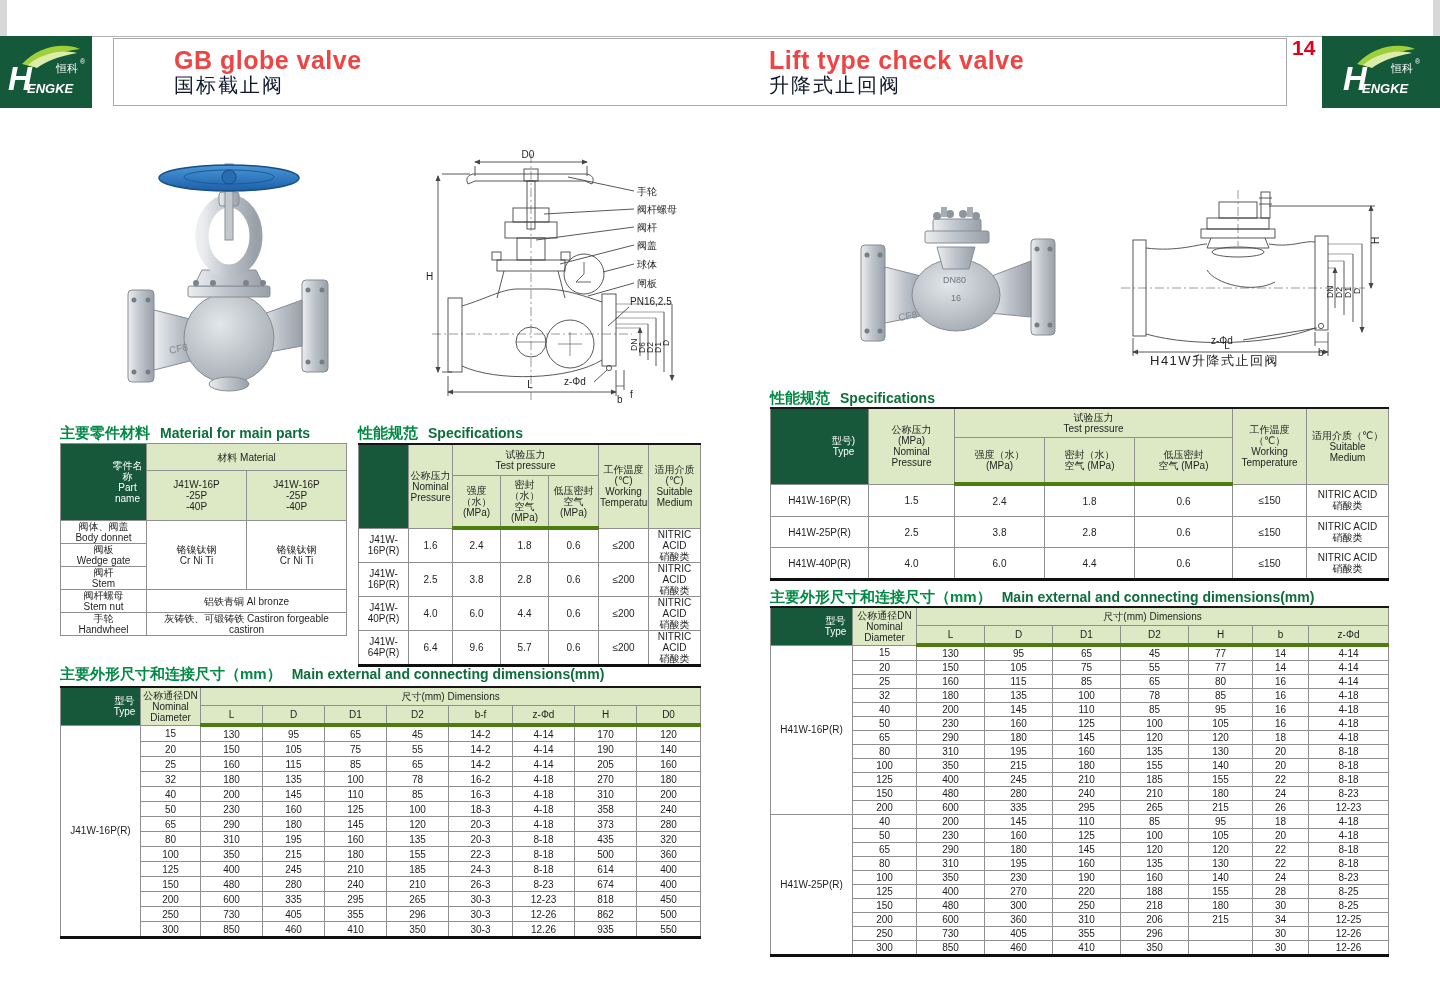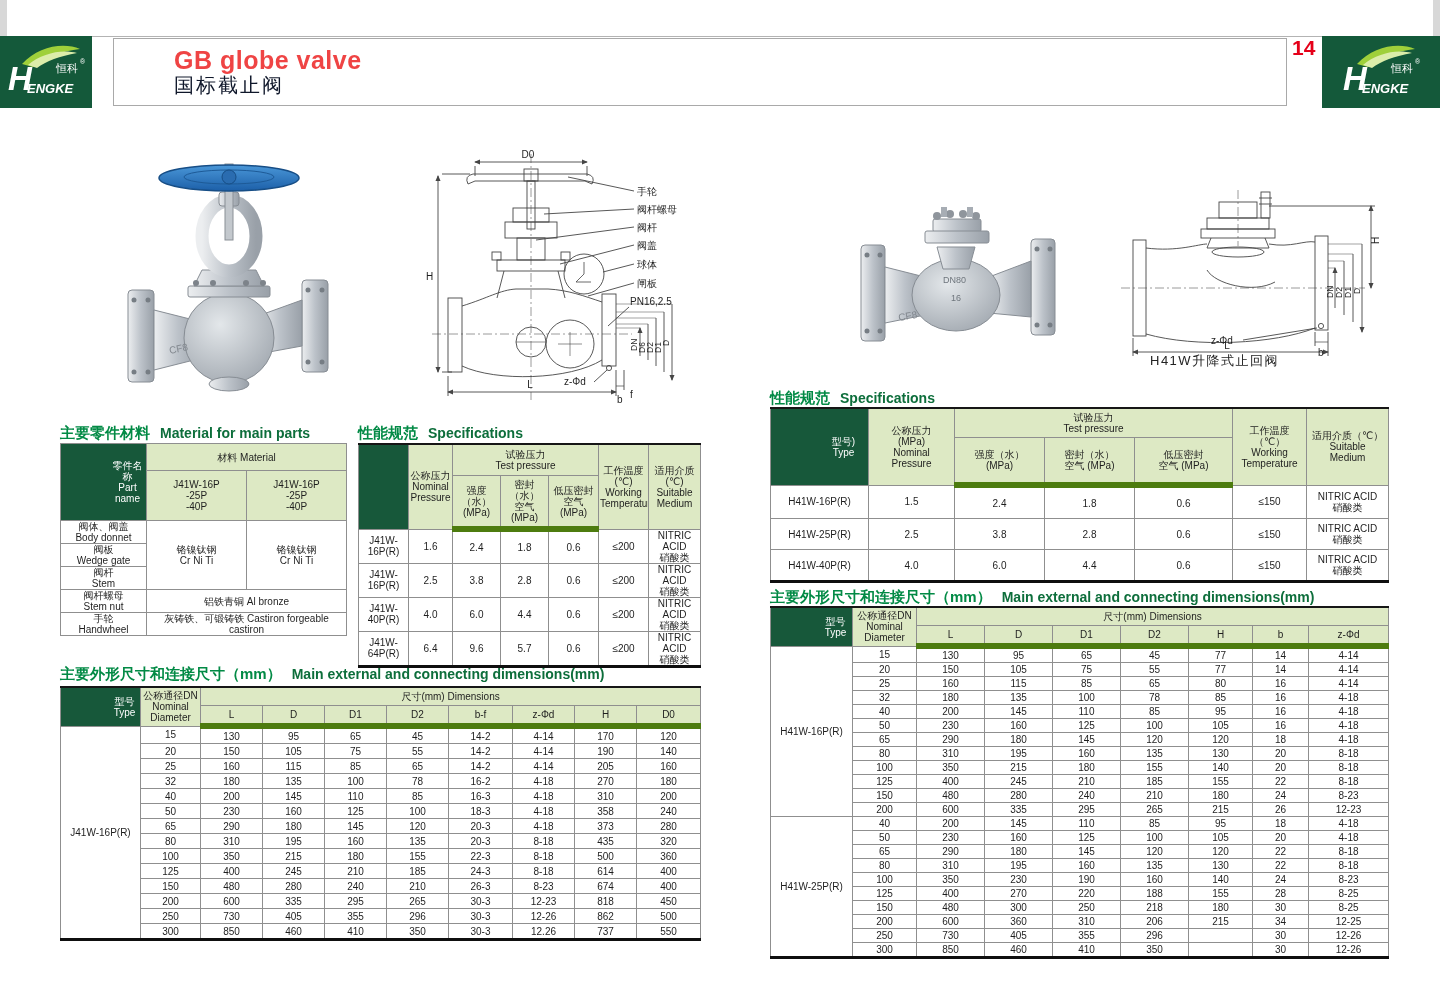--- a/index.html
+++ b/index.html
@@ -26,21 +26,21 @@
   .section-title{position:absolute;font-weight:bold;font-size:15px;color:#028a45;white-space:nowrap;}
   .section-title .en{margin-left:10px;color:#0d6e3b;font-size:14px;}
 
   table.tbl{border-collapse:collapse;table-layout:fixed;position:absolute;background:#fff;}
   table.tbl td{border:1px solid #8f8f8f;text-align:center;vertical-align:middle;padding:0 1px;
                font-size:10px;line-height:11px;color:#1e1e1e;overflow:hidden;}
   td.dk{background:#17583a;color:#fff;}
   td.dk div{color:#fff;margin-left:48px;}
   td.lt{background:#dde9c4;}
   table.heavy{border-top:2px solid #161616;border-bottom:3px solid #0f0f0f;}
-  tr.subhdr td{border-bottom:6px solid #4d7c0f;}
+  tr.subhdr td{border-bottom:4px solid #4d7c0f;}
   .mat-tbl{left:60px;top:443px;width:286px;}
   .mat-tbl tr.mrow td{height:21px;margin-left:20px;}
   .spec-left{left:358px;top:443px;width:342px;}
   .spec-left tbody td{height:25px;}
   .spec-right{left:770px;top:407px;width:618px;}
   .spec-right td{font-size:10.5px;}
   .spec-right tbody td{height:30px;}
   .dims-left{left:60px;top:686px;width:640px;}
   .dims-left tbody td{height:14px;}
   .dims-right{left:770px;top:606px;width:618px;}
@@ -81,20 +81,24 @@
     </svg>
   </div>
 
   <div class="pagenum pn-left">13</div>
   <div class="pagenum pn-right">14</div>
 
   <div class="header-band">
     <div class="title-block tb-left">
       <div class="page-title">GB globe valve</div>
       <div class="page-subtitle">国标截止阀</div>
+    </div>
+    <div class="title-block tb-right">
+      <div class="page-title">Lift type check valve</div>
+      <div class="page-subtitle">升降式止回阀</div>
     </div>
   </div>
 
   <svg class="abs" style="left:118px;top:142px" width="225" height="250" viewBox="0 0 225 250">
     <defs>
       <linearGradient id="gmet" x1="0" y1="0" x2="1" y2="0">
         <stop offset="0" stop-color="#eceef0"></stop>
           <stop offset="0.5" stop-color="#bcc2c9"></stop>
           <stop offset="1" stop-color="#99a0a8"></stop>
       </linearGradient>
@@ -573,21 +577,21 @@
           <td>500</td>
         </tr>
         <tr>
           <td>300</td>
           <td>850</td>
           <td>460</td>
           <td>410</td>
           <td>350</td>
           <td>30-3</td>
           <td>12.26</td>
-          <td>737</td>
+          <td>935</td>
           <td>550</td>
         </tr>
       </tbody>
   </table>
 
   <svg class="abs" style="left:853px;top:183px" width="210" height="168" viewBox="0 0 210 168">
     <rect x="8" y="62" width="24" height="96" rx="4" fill="url(#gmet)" stroke="#878d94"></rect>
     <rect x="178" y="56" width="24" height="96" rx="4" fill="url(#gmet)" stroke="#878d94"></rect>
     <path d="M32,84 L72,94 L72,132 L32,140 Z" fill="url(#gmet)" stroke="#878d94"></path>
     <path d="M178,78 L136,94 L136,130 L178,134 Z" fill="url(#gmet)" stroke="#878d94"></path>

